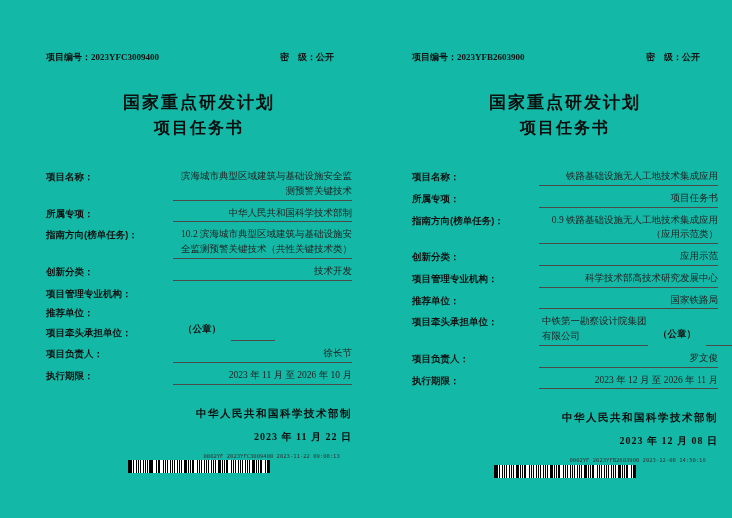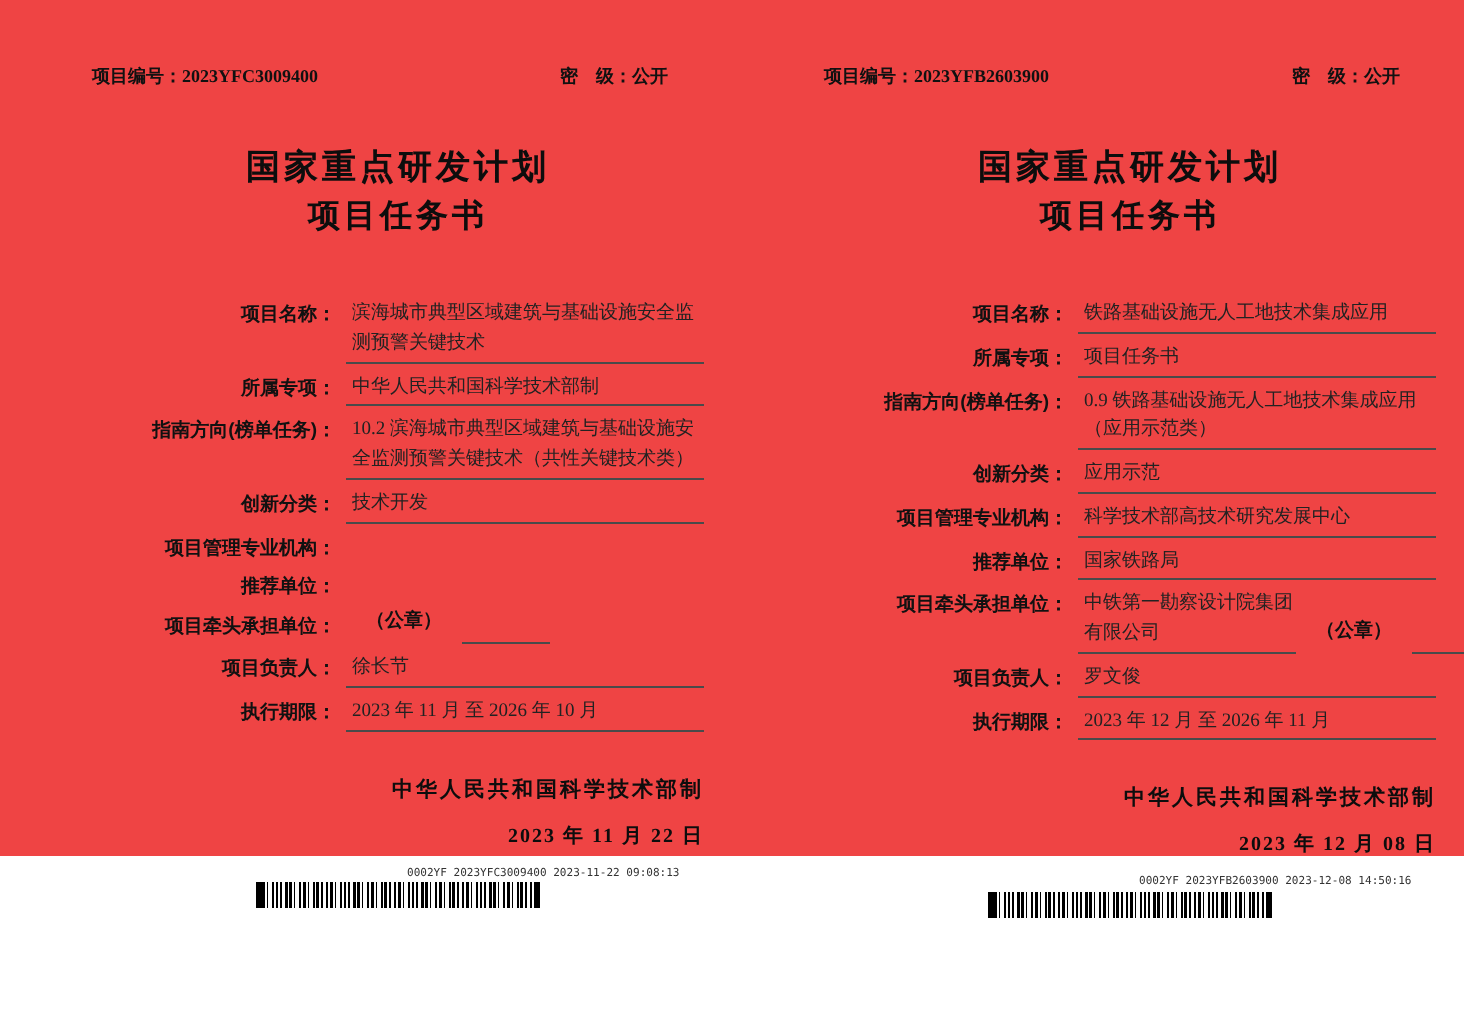--- a/index.html
+++ b/index.html
@@ -1,28 +1,28 @@
 <!DOCTYPE html>
 <html><head>
 <meta charset="utf-8">
 <style>
   html,body{margin:0;padding:0;background:#ffffff;}
   body{width:732px;height:518px;font-family:"Liberation Sans",sans-serif;color:#1a1a1a;}
   .canvas{display:flex;width:732px;height:518px;background:#fff;}
-  .page{width:366px;height:428px;box-sizing:border-box;padding:32px 14px 0 46px;background:#ef4444;}
+  .page{width:366px;height:518px;box-sizing:border-box;padding:51px 14px 0 46px;background:#14b8a6;}
   .hdr{display:flex;justify-content:space-between;font-size:9px;font-weight:bold;color:#111;}
   .hdr .num{font-family:"Liberation Serif",serif;font-weight:bold;}
   .hdr .sec{padding-right:18px;}
   .titles{text-align:center;margin-top:28px;}
   .t1{font-size:17px;font-weight:bold;letter-spacing:2px;color:#0d0d0d;line-height:1.35;}
   .t2{font-size:16px;font-weight:bold;letter-spacing:2px;color:#0d0d0d;line-height:1.4;margin-top:2px;}
   .form{margin-top:28px;min-height:198px;}
   .row{display:flex;margin-bottom:3px;}
-  .lbl{width:122px;flex:0 0 122px;text-align:right;font-size:9.5px;font-weight:bold;color:#111;line-height:1.45;padding-top:3px;}
-  .val{flex:1;margin-left:5px;border-bottom:1px solid #4a4a4a;font-size:9.5px;line-height:1.55;padding:2px 0 1px 3px;font-family:"Liberation Serif",serif;color:#222;}
+  .lbl{width:122px;flex:0 0 122px;font-size:9.5px;font-weight:bold;color:#111;line-height:1.45;padding-top:3px;}
+  .val{flex:1;margin-left:5px;border-bottom:1px solid #4a4a4a;font-size:9.5px;line-height:1.55;padding:2px 0 1px 3px;font-family:"Liberation Serif",serif;color:#222;text-align:right;}
   .sealwrap{flex:1;margin-left:5px;display:flex;align-items:flex-end;}
   .val-seal{width:106px;border-bottom:1px solid #4a4a4a;font-size:9.5px;line-height:1.55;padding:2px 0 1px 3px;font-family:"Liberation Serif",serif;color:#222;}
   .sealtxt{font-size:9.5px;font-weight:bold;color:#111;margin:0 6px 5px 10px;white-space:nowrap;}
   .sline{flex:0 0 44px;border-bottom:1px solid #4a4a4a;height:14px;margin-left:4px;}
   .footer{text-align:right;margin-top:22px;}
   .f1{font-size:10.5px;font-weight:bold;letter-spacing:1.5px;font-family:"Liberation Serif",serif;color:#0d0d0d;}
   .fdate{font-size:10px;font-weight:bold;letter-spacing:1px;margin-top:9px;font-family:"Liberation Serif",serif;color:#0d0d0d;}
   .bc{margin-top:9px;}
   .bctext{font-size:6px;color:#333;letter-spacing:0;line-height:1.1;font-family:"DejaVu Sans Mono",monospace;transform:scale(.92);}
   .bcbar{width:136px;height:13px;margin:1px auto 0;border-left:3px solid #000;border-right:3px solid #000;

